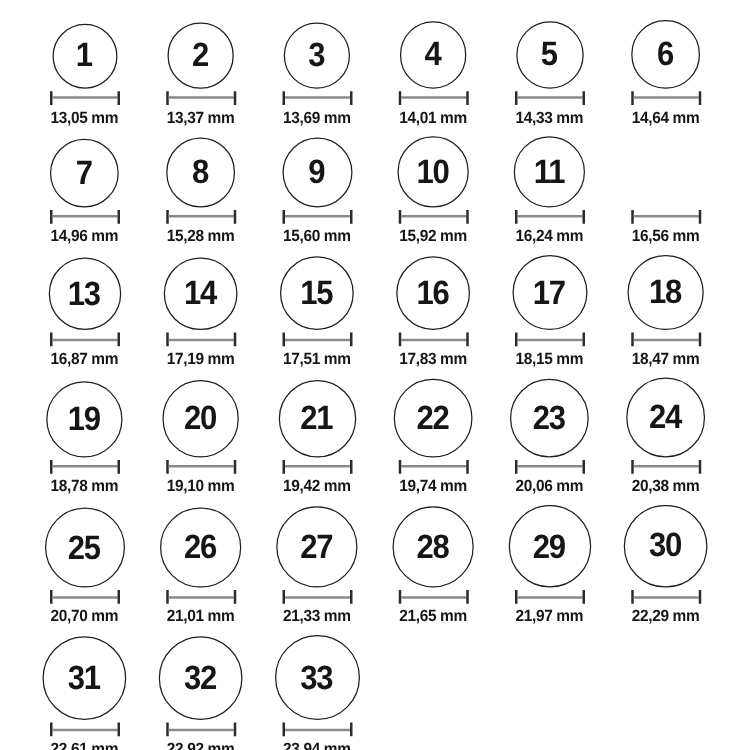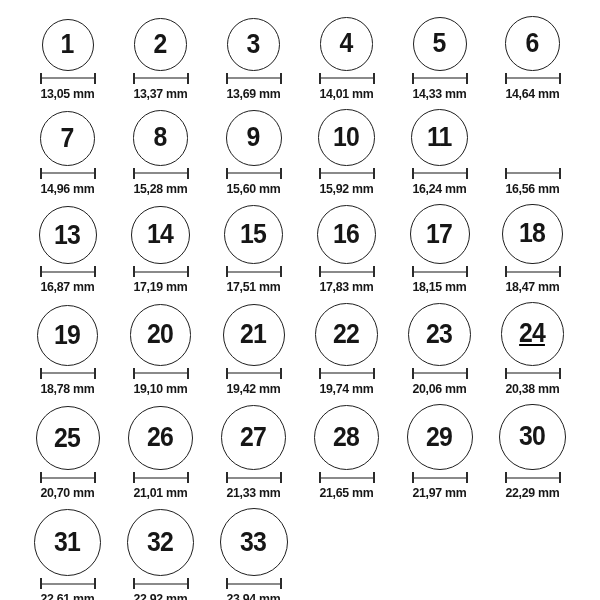--- a/index.html
+++ b/index.html
@@ -352,21 +352,21 @@
     </div>
     <div class="dim">
       <span class="tick"></span>
       <span class="rule"></span>
       <span class="tick"></span>
     </div>
     <div class="dia">20,06 mm</div>
   </div>
 
   <div class="cell">
-    <div class="circle" style="width: 63.5px; height: 63.5px; text-decoration: underline;">
+    <div class="circle" style="width: 63.5px; height: 63.5px;">
       <span class="num">24</span>
     </div>
     <div class="dim">
       <span class="tick"></span>
       <span class="rule"></span>
       <span class="tick"></span>
     </div>
     <div class="dia">20,38 mm</div>
   </div>
 

